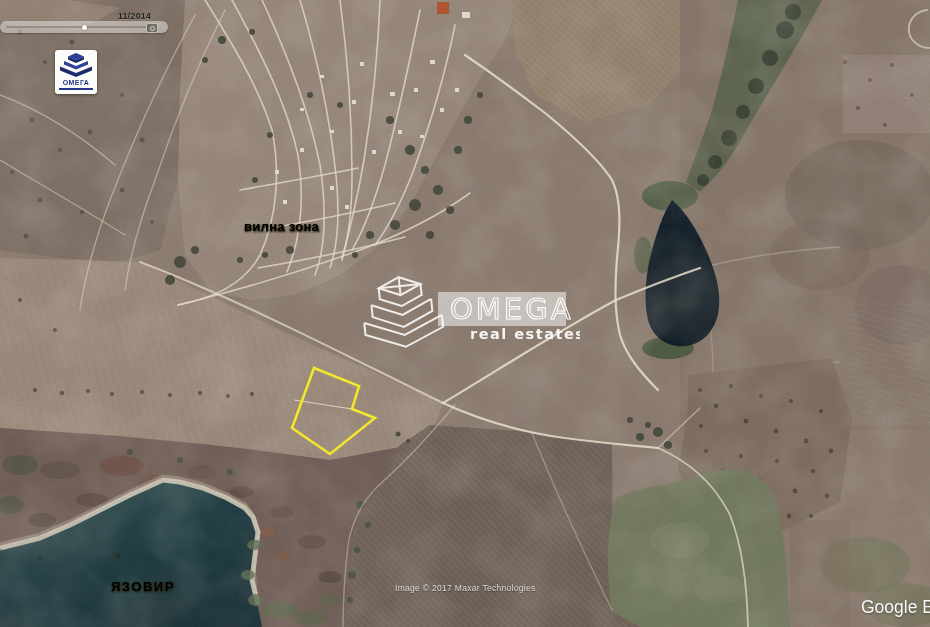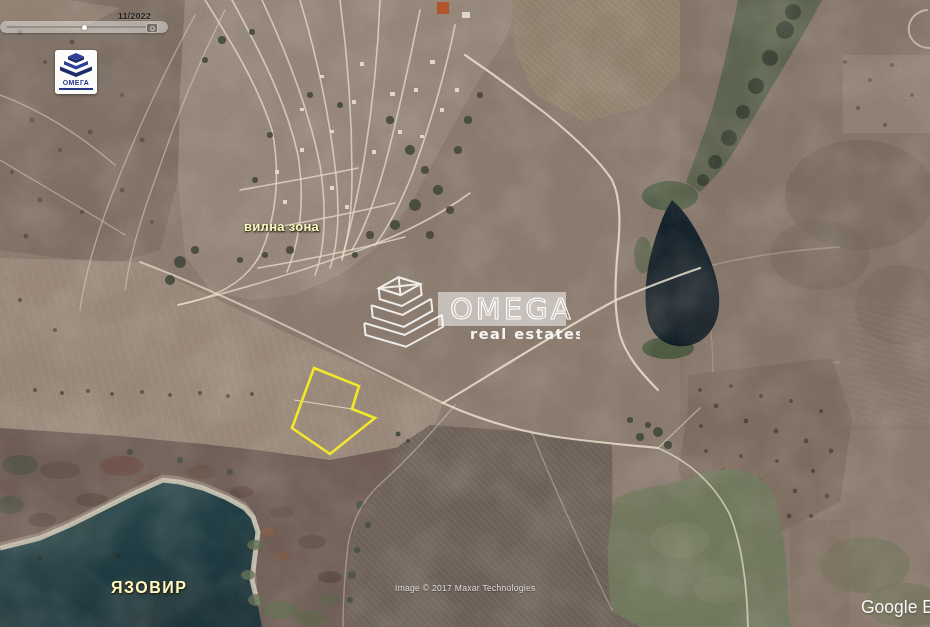--- a/index.html
+++ b/index.html
@@ -29,24 +29,24 @@
   .logo-box{position:absolute;left:55px;top:50px;width:42px;height:44px;background:#fbfbf9;
     border-radius:3px;box-shadow:0 1px 3px rgba(0,0,0,.45);text-align:center;}
   .logo-text{position:absolute;left:0;width:100%;top:29px;font-size:7px;font-weight:bold;
     color:#27348b;letter-spacing:.4px;}
   .logo-underline{position:absolute;left:4px;right:4px;top:38px;height:2px;background:#27348b;}
 
   
   .wmark{position:absolute;left:360px;top:271px;width:220px;height:78px;pointer-events:none;}
 
   
-  .lbl{position:absolute;font-weight:bold;color:#fef9c3;
+  .lbl{position:absolute;font-weight:bold;color:#000000;
     text-shadow:0 1px 2px rgba(35,32,12,.95), 1px 1px 2px rgba(35,32,12,.8);}
   .lbl-villa{left:244px;top:219px;font-size:13px;letter-spacing:.3px;}
-  .lbl-reservoir{left:111px;top:579px;font-size:16px;letter-spacing:1.5px;}
+  .lbl-reservoir{left:111px;top:579px;font-size:13px;letter-spacing:1.5px;}
 
   
   .attr{position:absolute;left:395px;top:583px;font-size:8.5px;color:rgba(255,255,255,.78);
     letter-spacing:.3px;text-shadow:0 1px 1px rgba(0,0,0,.4);}
   .gwm{position:absolute;left:861px;top:597px;font-size:17.5px;color:rgba(255,255,255,.95);
     white-space:nowrap;text-shadow:0 1px 2px rgba(0,0,0,.35);}
 </style>
 </head>
 <body>
 
@@ -381,21 +381,21 @@
       <text x="90" y="48" font-family="DejaVu Sans, sans-serif" font-size="29" letter-spacing="3" fill="none" stroke="#ffffff" stroke-width="1.1" opacity="0.95">OMEGA</text>
       <text x="110" y="68" font-family="DejaVu Sans, sans-serif" font-size="14.5" font-weight="bold" letter-spacing="1.5" fill="#ffffff" opacity="0.92">real estates</text>
     </svg>
   </div>
 
   <div class="tslider">
     <div class="tslider-track"></div>
     <div class="tslider-thumb"></div>
     <div class="tslider-icon"></div>
   </div>
-  <div class="tslider-date">11/2022</div>
+  <div class="tslider-date">11/2014</div>
 
   <div class="logo-box">
     <svg width="42" height="30" viewBox="0 0 42 30">
       <g>
         <polygon points="21,3 29,6.5 21,10 13,6.5" fill="#2c3f96"></polygon>
         <polygon points="13,6.5 21,10 29,6.5 29,9.5 21,13 13,9.5" fill="#1e2b6b"></polygon>
         <polygon points="9,11 21,16 33,11 33,14.5 21,19.5 9,14.5" fill="#2c3f96"></polygon>
         <polygon points="5,16.5 21,23 37,16.5 37,20.5 21,27 5,20.5" fill="#1e2b6b"></polygon>
       </g>
     </svg>

